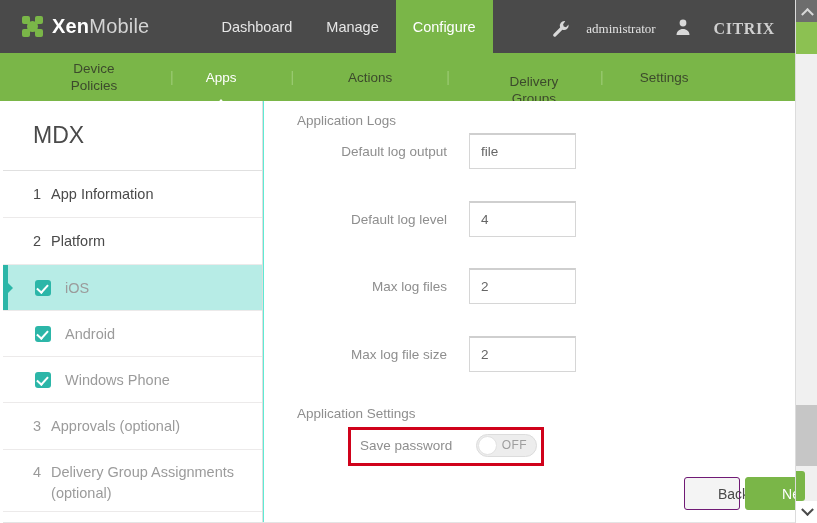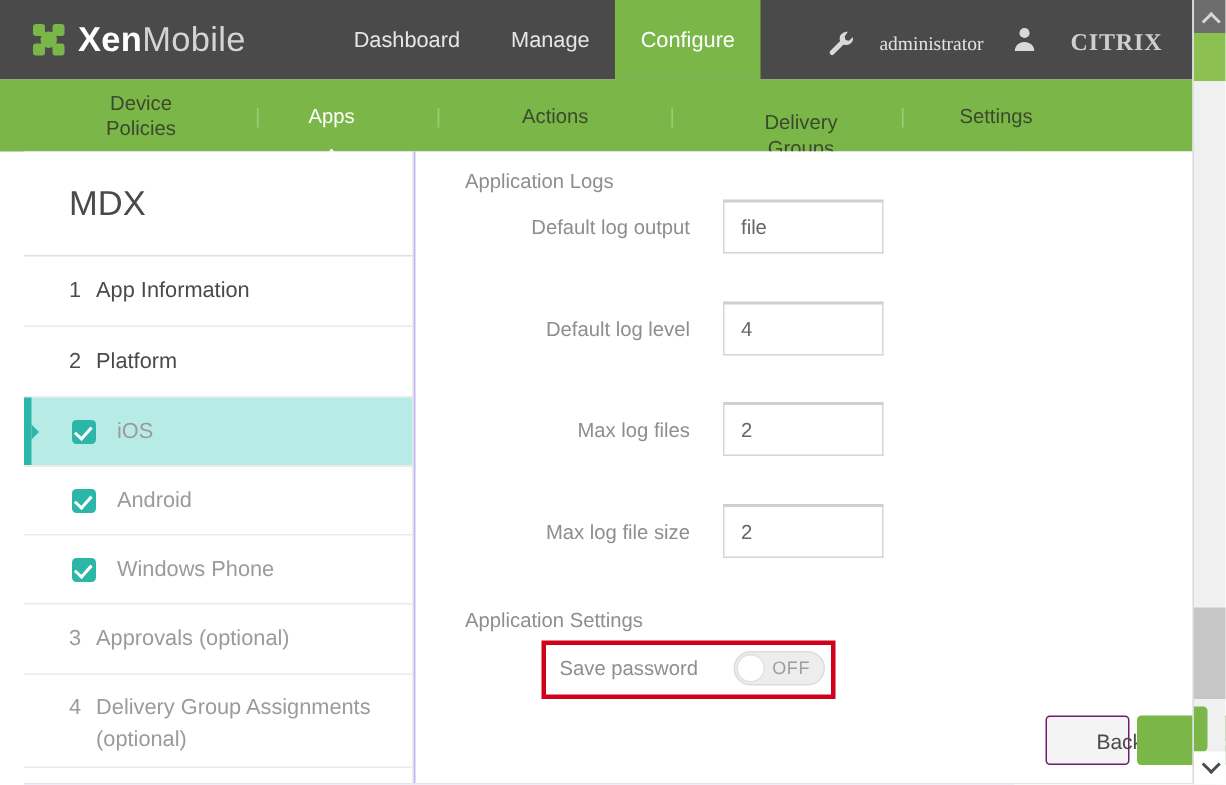--- a/index.html
+++ b/index.html
@@ -39,21 +39,21 @@
   }
   .logo-mark i.n1 { left: 0; top: 0; }
   .logo-mark i.n2 { right: 0; top: 0; }
   .logo-mark i.n3 { left: 0; bottom: 0; }
   .logo-mark i.n4 { right: 0; bottom: 0; }
   .logo-mark i.c {
     left: 5px; top: 5px; width: 11px; height: 11px;
     background: #7ab648; border-radius: 50%;
   }
   .logo-text {
-    font-size: 23px; color: #ffffff; letter-spacing: .2px;
+    font-size: 20px; color: #ffffff; letter-spacing: .2px;
     white-space: nowrap;
   }
   .logo-text b { font-weight: bold; }
   .logo-text span { color: #d4d4d4; font-weight: normal; }
 
   .mainnav {
     display: flex; align-items: stretch; height: 53px;
     margin-left: 55px;
   }
   .mainnav .mi {
@@ -114,23 +114,23 @@
     position: absolute;
     left: 50%; margin-left: -8px; bottom: -22px;
     width: 0; height: 0;
     border-left: 8px solid transparent;
     border-right: 8px solid transparent;
     border-bottom: 9px solid #ffffff;
   }
 
   
   .body {
-    position: absolute; left: 16px; top: 101px;
+    position: absolute; left: 3px; top: 101px;
     width: 660px; height: 422px;
-    background: #c4b5fd;
+    background: #5eead4;
   }
 
   
   .sidebar {
     position: absolute; left: 0; top: 0;
     width: 260px; height: 422px;
     border-right: 1px solid #dedede;
     background: #fff;
   }
   .sb-title {

